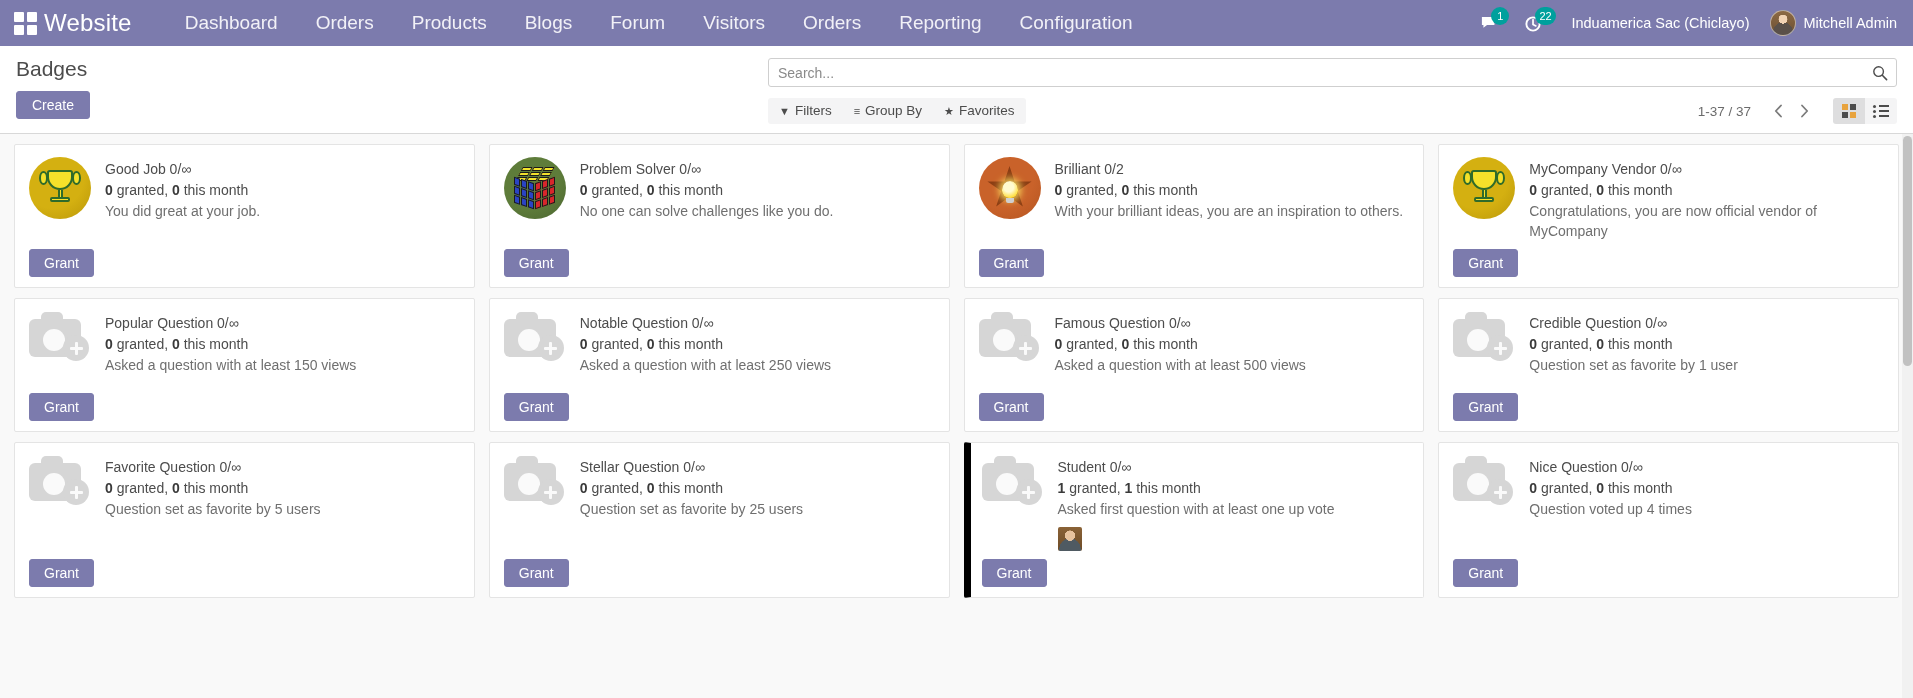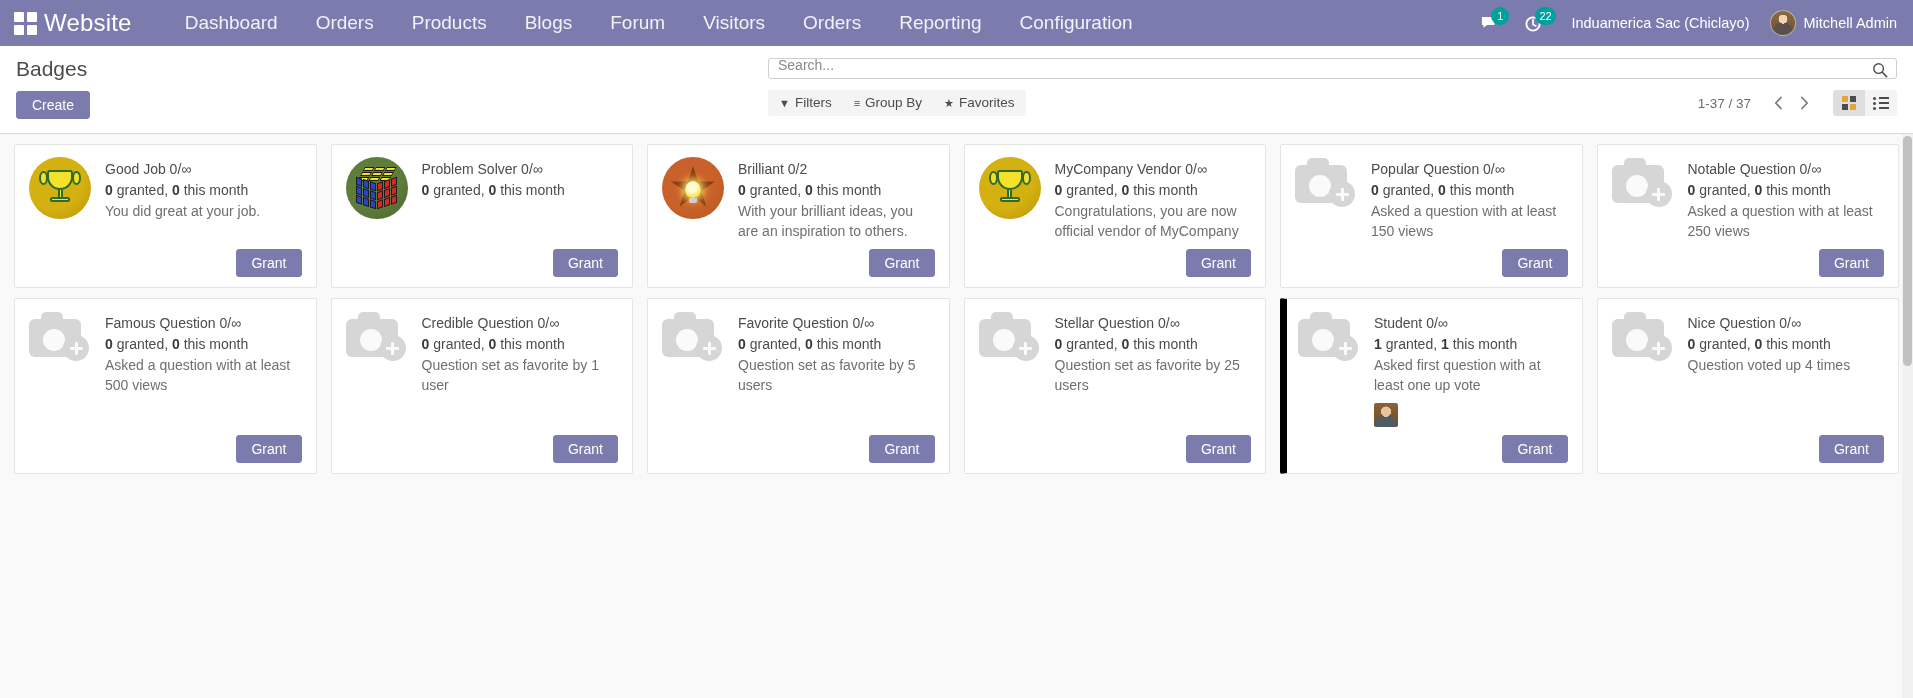--- a/index.html
+++ b/index.html
@@ -130,24 +130,24 @@
 
   .cp-right {
     margin-left: auto;
     width: 1129px;
     display: flex;
     flex-direction: column;
     padding-top: 4px;
   }
   .searchview {
     display: flex;
-    align-items: flex-end;
+    align-items: center;
     border: 1px solid #cfcfcf;
     border-radius: 3px;
-    height: 21px;
+    height: 29px;
     background: #fff;
     padding: 0 8px 0 9px;
   }
   .search-input {
     flex: 1;
     border: 0;
     outline: 0;
     font-size: 14px;
     font-family: inherit;
     color: #4c4c4c;
@@ -230,21 +230,21 @@
 
   
   .kanban-wrap {
     height: calc(698px - 46px - 88px);
     overflow: hidden;
     background: #f9f9f9;
     position: relative;
   }
   .kanban-grid {
     display: grid;
-    grid-template-columns: repeat(6, 1fr);
+    grid-template-columns: repeat(4, 1fr);
     gap: 10px 14px;
     padding: 10px 14px 10px 14px;
   }
   .kcard {
     background: #ffffff;
     border: 1px solid #e4e4e4;
     border-radius: 2px;
     min-height: 134px;
     padding: 12px 14px 10px 14px;
     display: flex;
@@ -392,21 +392,20 @@
   .owner-av {
     width: 24px; height: 24px; border-radius: 2px;
     background:
       radial-gradient(circle at 50% 36%, #e8c39e 0 26%, transparent 27%),
       radial-gradient(circle at 50% 92%, #4f5a62 0 42%, transparent 43%),
       linear-gradient(#8a6236, #6d4c28);
   }
   .kcard-footer {
     margin-top: auto;
     display: flex;
-    justify-content: flex-end;
     padding-top: 8px;
   }
   .btn-grant {
     background: #7C7BAD;
     border: 1px solid #7C7BAD;
     color: #ffffff;
     font-size: 14px;
     padding: 5px 14px;
     border-radius: 3px;
     cursor: pointer;
@@ -611,20 +610,21 @@
                   <i></i>
                   <i></i>
                   <i></i>
                 </div>
               </div>
             </div>
           </div>
           <div class="kcard-info">
             <div class="badge-name">Problem Solver 0/∞</div>
             <div class="badge-stats"><b>0</b><span> granted, </span><b>0</b><span> this month</span></div>
+            <div class="badge-desc">No one can solve challenges like you do.</div>
           </div>
         </div>
         <div class="kcard-footer">
           <button class="btn-grant">Grant</button>
         </div>
       </div>
       <div class="kcard">
         <div class="kcard-top">
           <div class="badge-art">
             <div class="badge-circle orange">

